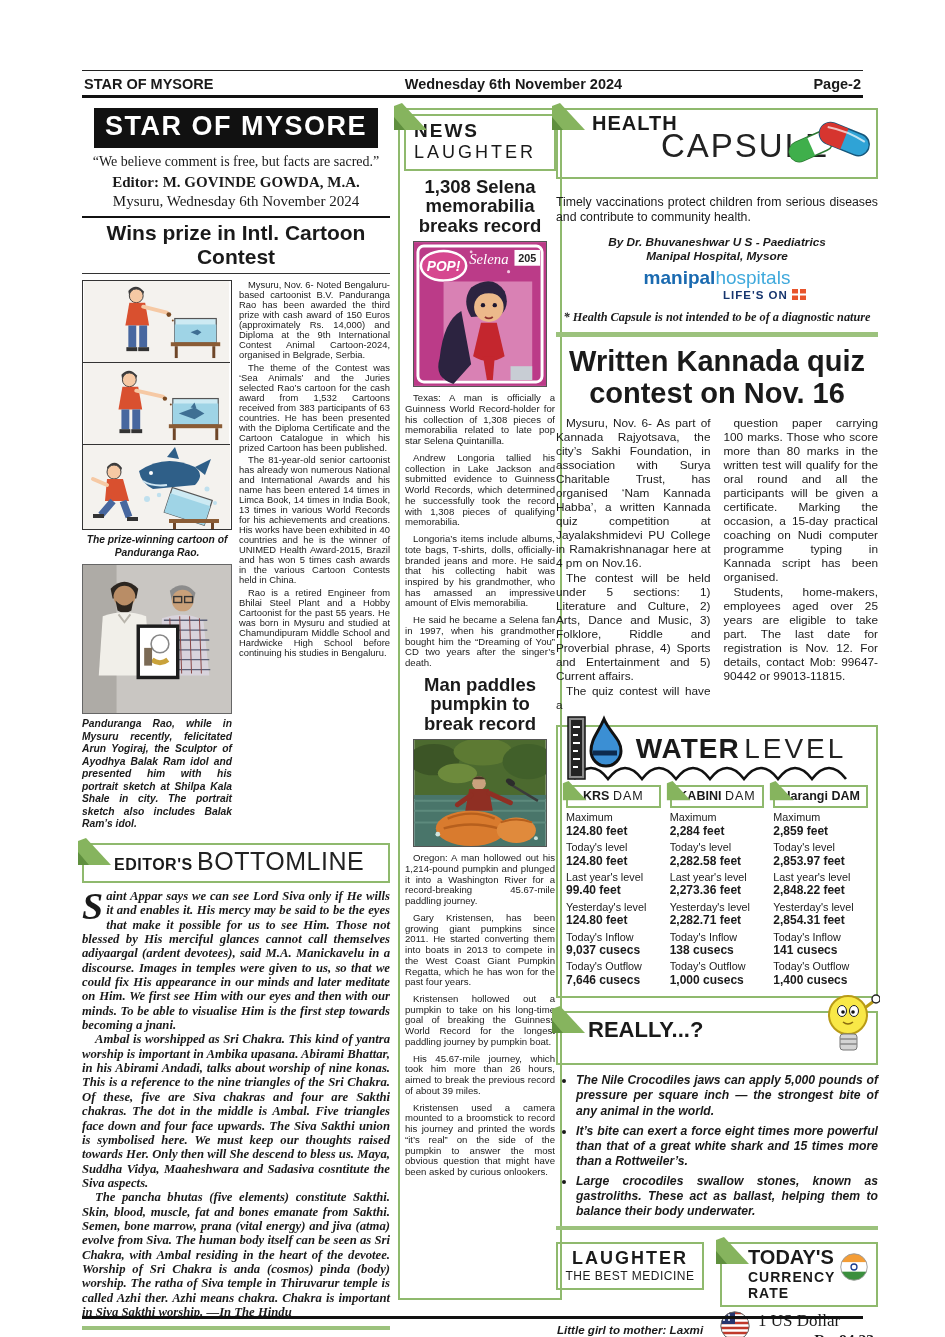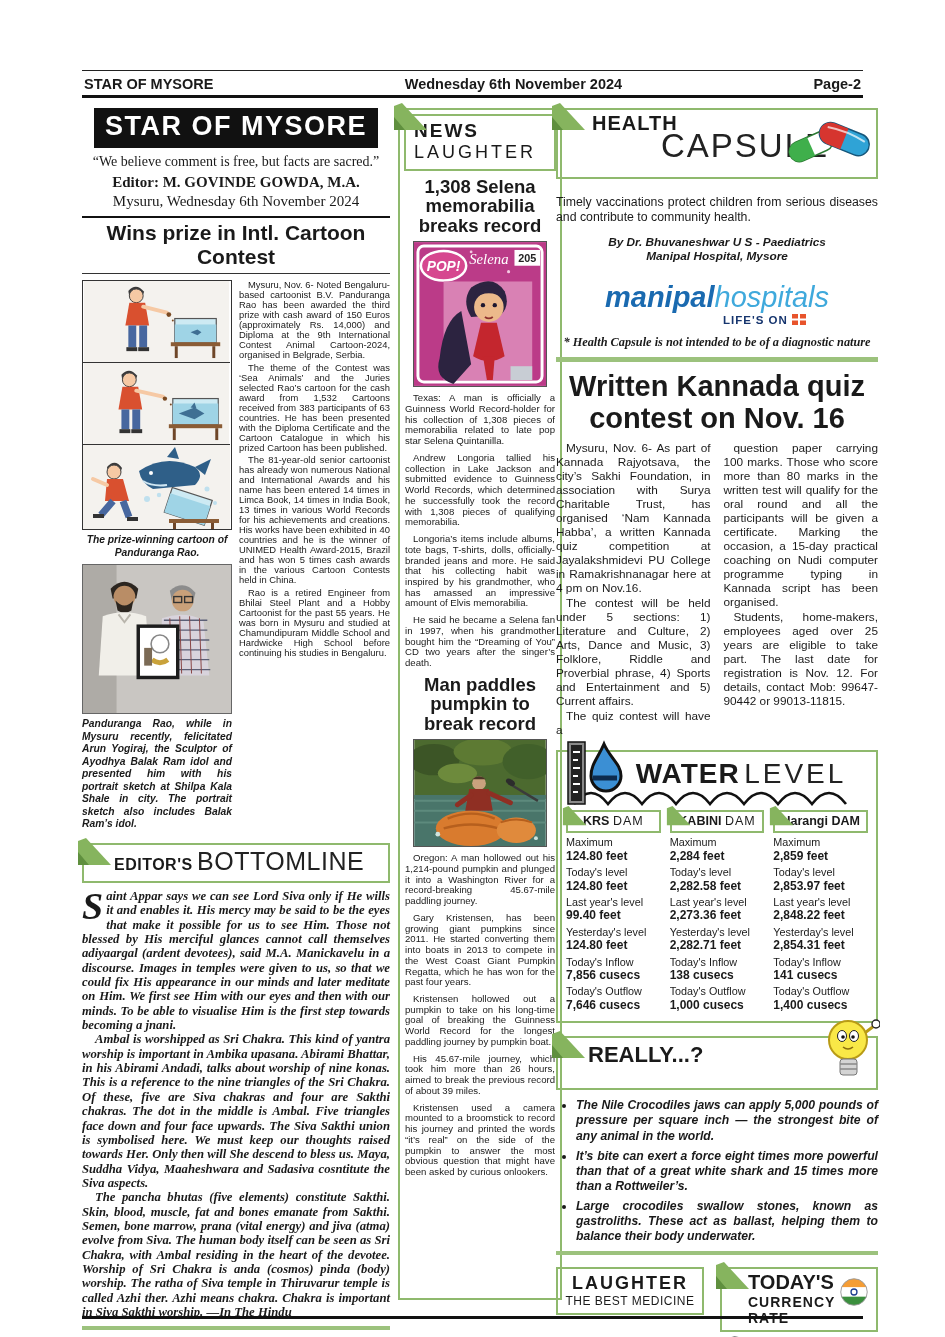--- a/index.html
+++ b/index.html
@@ -60,21 +60,21 @@
   .mid-body p { font-size:9.6px; line-height:1.12; text-align:justify; margin:0 1px 6px; text-indent:8px; }
   .mid-fig { display:block; margin:2px auto 6px; border:1px solid #555; }
 
   
   .hc-box { border:2.5px solid #8FB96D; padding:2px 8px 6px; position:relative; height:71px; }
   .hc-kicker { font-weight:800; font-size:20px; letter-spacing:1px; display:block; }
   .hc-title { font-size:33px; font-weight:300; letter-spacing:2px; color:#222; display:block; margin:-8px 0 0 95px; }
   .hc-caps { position:absolute; right:2px; top:4px; }
   .hc-intro { font-size:12.3px; line-height:1.25; text-align:justify; margin:16px 0 9px; }
   .hc-byline { text-align:center; font-weight:bold; font-style:italic; font-size:11.8px; line-height:1.25; }
-  .manipal { text-align:center; font-size:29px; margin-top:17px; font-weight:bold; letter-spacing:0;font-style:italic; }
+  .manipal { text-align:center; font-size:19px; margin-top:3px; font-weight:bold; letter-spacing:0; }
   .manipal .m1 { color:#1A6AB0; } .manipal .m2 { color:#3FA9DC; font-weight:400; }
   .lifes-on { text-align:right; padding-right:72px; font-size:11.5px; font-weight:bold; color:#16356E; letter-spacing:1px; }
   .hc-disclaimer { font-family:"Liberation Serif",serif; font-weight:bold; font-style:italic;
     font-size:12.3px; text-align:center; margin:9px 0 7px; }
   .green-rule-thick { height:5px; background:#9CC27D; }
 
   .quiz-headline { font-size:29px; font-weight:bold; text-align:center; line-height:1.08; margin:9px 0 7px; }
   .quiz-cols { display:flex; gap:13px; }
   .quiz-col { flex:1; font-size:11.8px; line-height:1.19; text-align:justify; }
   .quiz-col p { text-indent:10px; margin-bottom:1px; }
@@ -436,21 +436,21 @@
           <div class="dam-row">
               <div class="lab">Last year's level</div>
               <div class="val">99.40 feet</div>
             </div>
           <div class="dam-row">
               <div class="lab">Yesterday's level</div>
               <div class="val">124.80 feet</div>
             </div>
           <div class="dam-row">
               <div class="lab">Today's Inflow</div>
-              <div class="val">7,856 cusecs</div>
+              <div class="val">9,037 cusecs</div>
             </div>
           <div class="dam-row">
               <div class="lab">Today's Outflow</div>
               <div class="val">7,646 cusecs</div>
             </div>
         </div>
 
         <div class="dam">
           <div class="dam-tab">
             <svg class="ribbon" viewBox="0 0 36 28">

